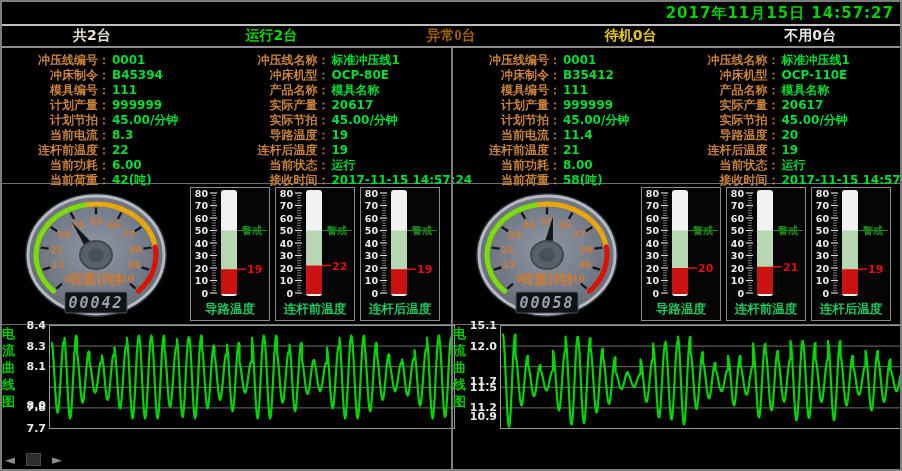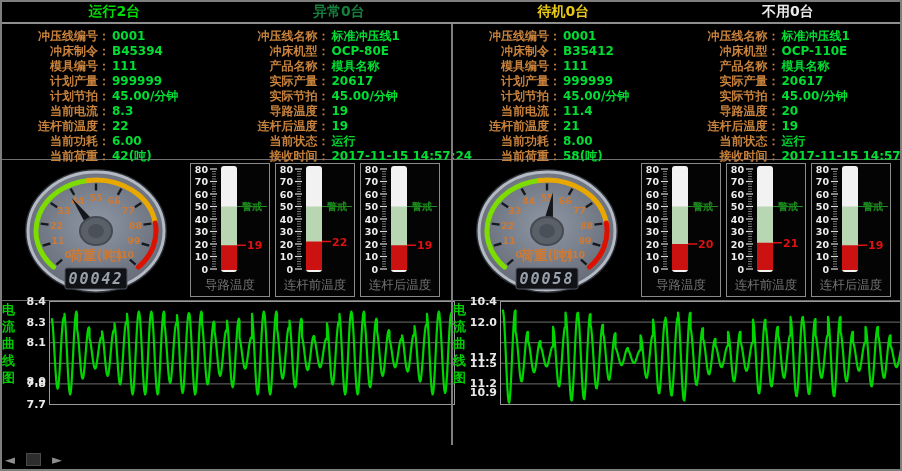--- a/index.html
+++ b/index.html
@@ -34,21 +34,21 @@
     height:141px;box-sizing:border-box;border-bottom:1px solid #6e6e6e;
     display:flex;align-items:center;padding:0 2px;
   }
   .gauge-wrap{width:184px;height:138px;flex:0 0 auto;}
   .thermos{display:flex;gap:5px;margin-left:2px;}
   .thermo{
     width:80px;height:134px;box-sizing:border-box;border:1px solid #8a8a8a;
     background:#040404;display:flex;flex-direction:column;align-items:center;
   }
   .thermo-label{
-    color:#737373;font-size:12.5px;font-weight:normal;line-height:18px;white-space:nowrap;
+    color:#22c55e;font-size:12.5px;font-weight:bold;line-height:18px;white-space:nowrap;
   }
   .chart-sec{height:133px;box-sizing:border-box;display:flex;flex-direction:row;}
   .chart-title{
     text-align:center;color:#00cc00;font-size:13px;font-weight:bold;
     height:17px;line-height:17px;
   }
   .chart-row{display:flex;padding-left:2px;}
   .ylabels{width:32px;position:relative;height:106px;flex:0 0 auto;}
   .ylabel{
     position:absolute;right:3px;color:#e8e8e8;font-size:11px;font-weight:bold;line-height:12px;
@@ -60,24 +60,28 @@
   .nav-icons .arrow{color:#8d8d8d;font-size:13px;line-height:13px;cursor:pointer;}
   .nav-icons .handle{
     width:13px;height:11px;background:#2d2d2d;border:1px solid #4a4a4a;cursor:pointer;
   }
 </style>
 </head>
 <body>
 
 <div class="screen">
 
+  <div class="date-bar">
+    <span class="date-text">2017年11月15日  14:57:27</span>
+  </div>
 
   <div class="status-bar" id="status-bar">
+      <div class="status-cell" style="color: rgb(232, 228, 212);">共2台</div>
       <div class="status-cell" style="color: rgb(0, 221, 0);">运行2台</div>
-      <div class="status-cell" style="color: #15803d;">异常0台</div>
+      <div class="status-cell" style="color: #a16207; font-family: Liberation Serif, serif;">异常0台</div>
       <div class="status-cell" style="color: rgb(230, 200, 21);">待机0台</div>
       <div class="status-cell" style="color: rgb(233, 233, 233);">不用0台</div>
     </div>
 
   <div class="main">
     <div class="panel" id="panel-0">
         <div class="info">
           <div class="info-col">
             <div class="info-row">
               <span class="info-label">冲压线编号：</span>
@@ -715,21 +719,21 @@
                 <text x="56" y="85.25" fill="#dd1111" font-size="11" font-weight="bold" text-anchor="start">19</text>
               </svg>
               <div class="thermo-label">连杆后温度</div>
             </div>
           </div>
         </div>
         <div class="chart-sec">
           <div class="chart-title">电流曲线图</div>
           <div class="chart-row">
             <div class="ylabels">
-              <span class="ylabel" style="top: -5px;">10.4</span>
+              <span class="ylabel" style="top: -5px;">15.1</span>
               <span class="ylabel" style="top: 15.6px;">12.0</span>
               <span class="ylabel" style="top: 51px;">11.7</span>
               <span class="ylabel" style="top: 56.8px;">11.5</span>
               <span class="ylabel" style="top: 77.4px;">11.2</span>
               <span class="ylabel" style="top: 86px;">10.9</span>
             </div>
             <svg width="406" height="106" viewBox="0 0 406 106" class="plot">
               <rect x="0.5" y="0.5" width="405" height="103" fill="none" stroke="#9a9a9a"></rect>
               <line x1="1" y1="21.1" x2="405" y2="21.1" stroke="#6f6f6f" stroke-width="1"></line>
               <line x1="1" y1="41.7" x2="405" y2="41.7" stroke="#6f6f6f" stroke-width="1"></line>

